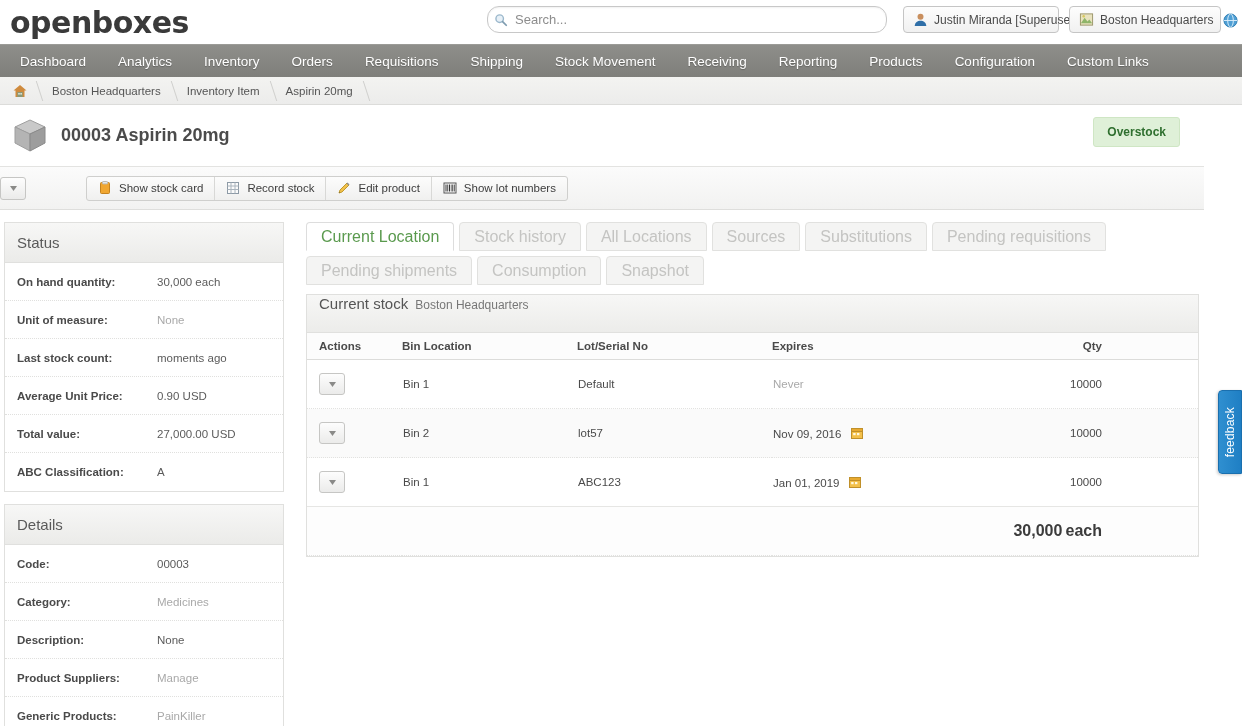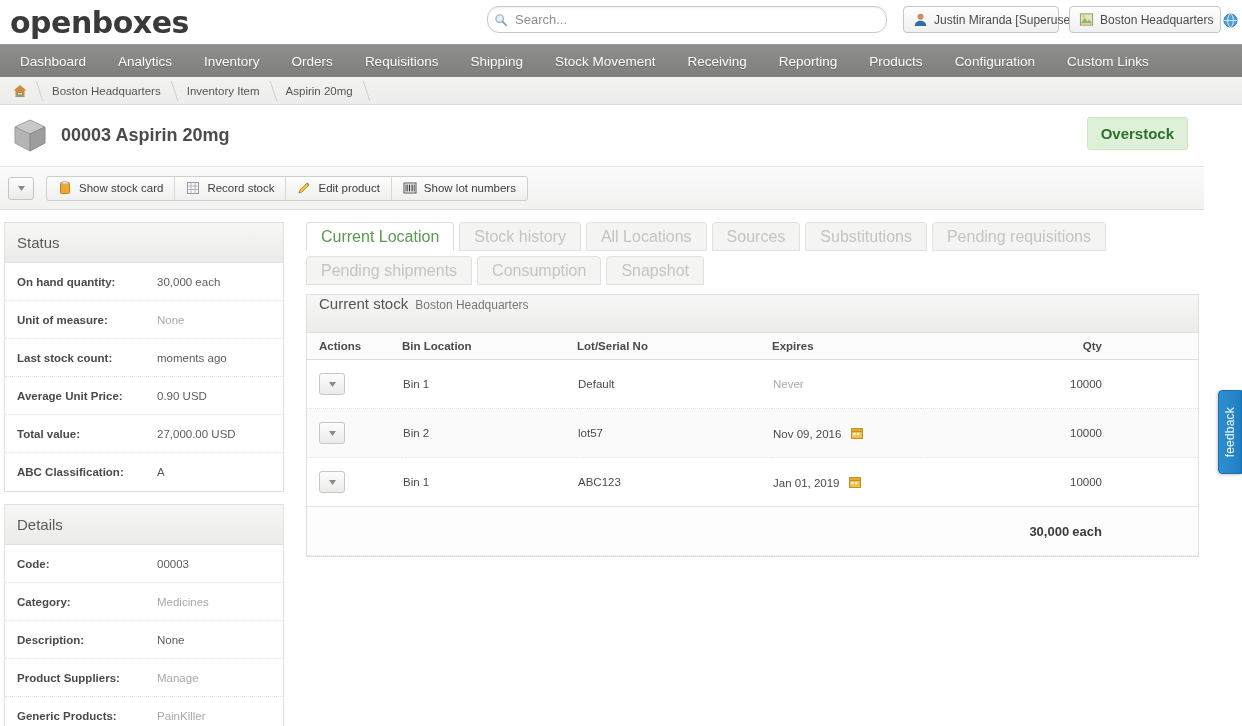--- a/index.html
+++ b/index.html
@@ -124,38 +124,38 @@
     display: flex; align-items: center;
     position: relative;
     width: 1204px;
   }
   .box-ico { width: 40px; height: 40px; margin-left: 10px; flex: 0 0 auto; }
   .ptitle {
     font-size: 18px; font-weight: bold;
     color: #4b4b4b; margin-left: 11px;
   }
   .badge {
-    position: absolute; right: 16px; top: 12px;
+    position: absolute; right: 24px; top: 12px;
     background: #dff0d8;
     border: 1px solid #cfe6c4;
     border-radius: 3px;
     color: #2f6f2f;
     font-weight: bold;
-    font-size: 15px;
+    font-size: 12px;
     padding: 7px 13px;
   }
 
   
   .toolbar {
     height: 43px;
     background: linear-gradient(#fbfbfb, #f2f2f1);
     border-bottom: 1px solid #dededc;
     display: flex; align-items: center;
-    padding-left: 8px;
     width: 1204px;
+    gap: 48px;
   }
   .tbtn-caret {
     width: 26px; height: 23px;
     border: 1px solid #c6c6c4;
     border-radius: 3px;
     background: linear-gradient(#fdfdfd, #ebebea);
     display: flex; align-items: center; justify-content: center;
     cursor: pointer;
   }
   .btn-group {
@@ -294,21 +294,21 @@
     display: flex; align-items: center; justify-content: center;
     cursor: pointer;
   }
   .cal-ico { width: 12px; height: 12px; margin-left: 6px; vertical-align: -1px; }
   .totrow td {
     border-bottom: 0;
     height: 40px;
     background: #fdfdfd !important;
     border-top: 1px solid #e6e6e4;
   }
-  .tot { font-weight: bold; font-size: 13px; color: #3c3c3c; }
+  .tot { font-weight: bold; font-size: 16px; color: #3c3c3c; }
 
   
   .feedback {
     position: absolute;
     right: 0; top: 390px;
     width: 24px; height: 84px;
     background: linear-gradient(90deg,#2f8fd0,#1f7fc4);
     border: 1px solid #1a6fae;
     border-radius: 4px 0 0 4px;
     color: #fff;

